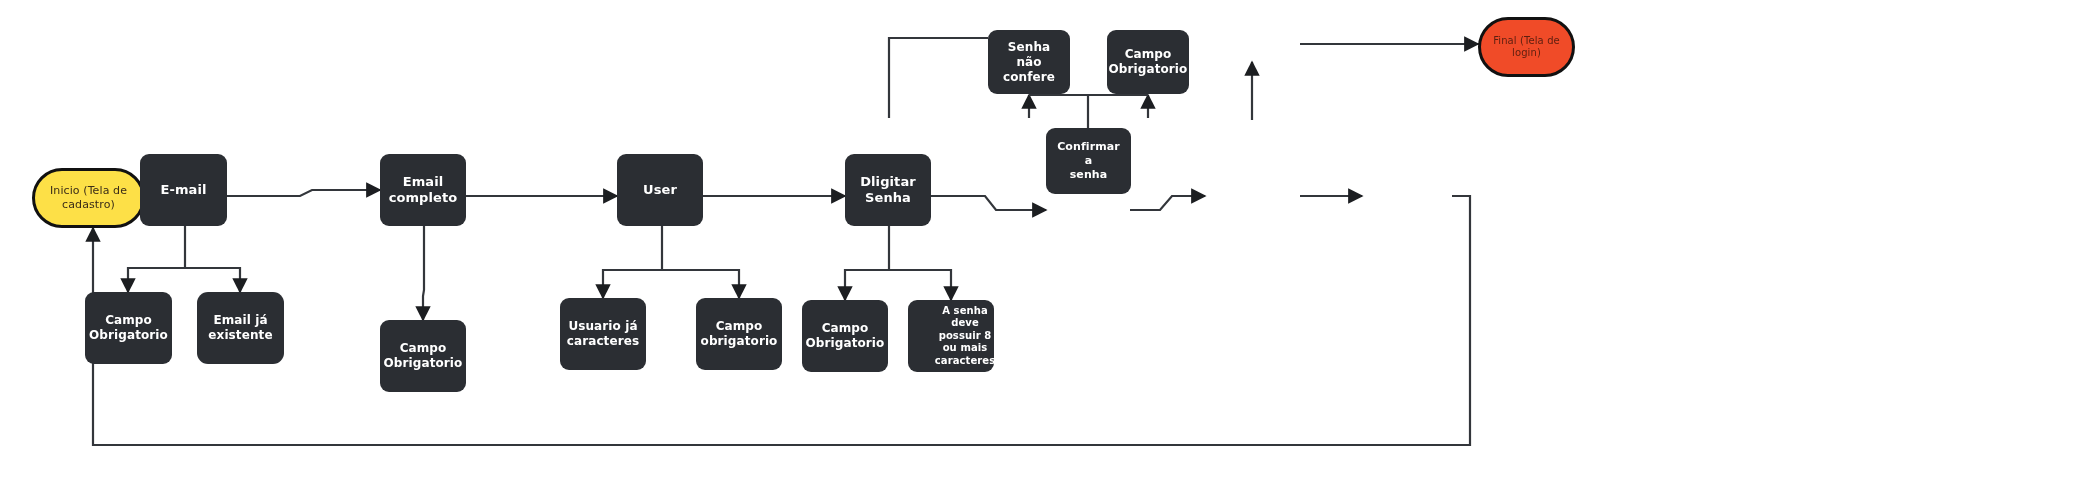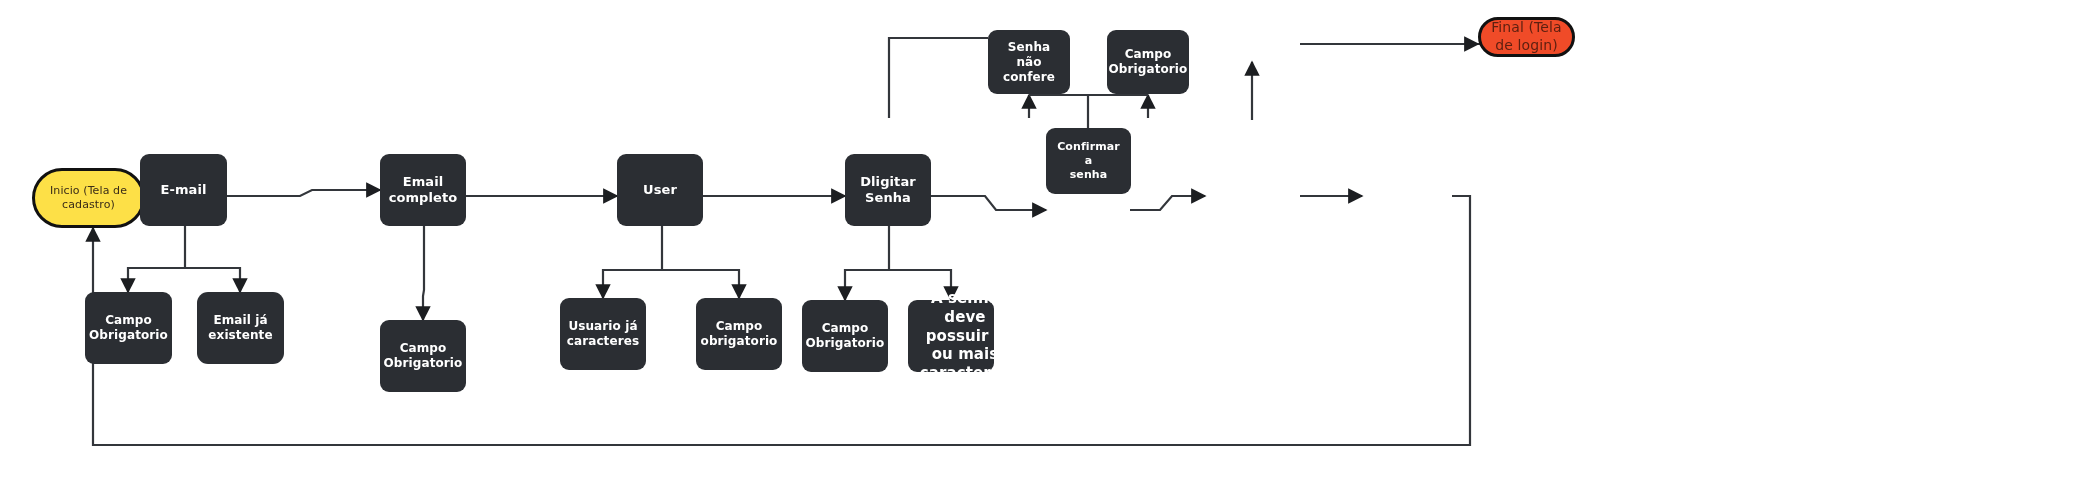--- a/index.html
+++ b/index.html
@@ -179,21 +179,21 @@
 
   <div class="node process" style="left:845px; top:154px; width:86px; height:72px; font-size:13px;">
     <span class="lbl">Dligitar Senha</span>
   </div>
 
   <div class="node process" style="left:802px; top:300px; width:86px; height:72px; font-size:12px;">
     <span class="lbl">Campo
 Obrigatorio</span>
   </div>
 
-  <div class="node process" style="left:908px; top:300px; width:86px; height:72px; font-size:15px;padding-left:28px;">
+  <div class="node process" style="left:908px; top:300px; width:86px; height:72px; font-size:10px;padding-left:28px;">
     <span class="lbl">A senha deve
 possuir 8 ou mais
 caracteres</span>
   </div>
 
   <div class="node process" style="left:988px; top:30px; width:82px; height:64px; font-size:12px;">
     <span class="lbl">Senha não
 confere</span>
   </div>
 
@@ -216,17 +216,17 @@
   <div class="diamond-wrap" style="left:1205px; top:0px; width:95px; height:88px;">
     <div class="dshape" style="width:63px; height:63px; left:16px; top:13px;"></div>
     <span class="dtext" style="font-size:11px;">sim</span>
   </div>
 
   <div class="diamond-wrap" style="left:1362px; top:152px; width:90px; height:88px;">
     <div class="dshape" style="width:61px; height:61px; left:14px; top:13px;"></div>
     <span class="dtext" style="font-size:11px;">não</span>
   </div>
 
-  <div class="node terminator end" style="left:1478px; top:17px; width:97px; height:40px; font-size:14px;align-items:flex-end;">
+  <div class="node terminator end" style="left:1478px; top:17px; width:97px; height:60px; font-size:10px;">
     <span class="lbl">Final (Tela de login)</span>
   </div>
 
 </div>
 
 </body></html>

